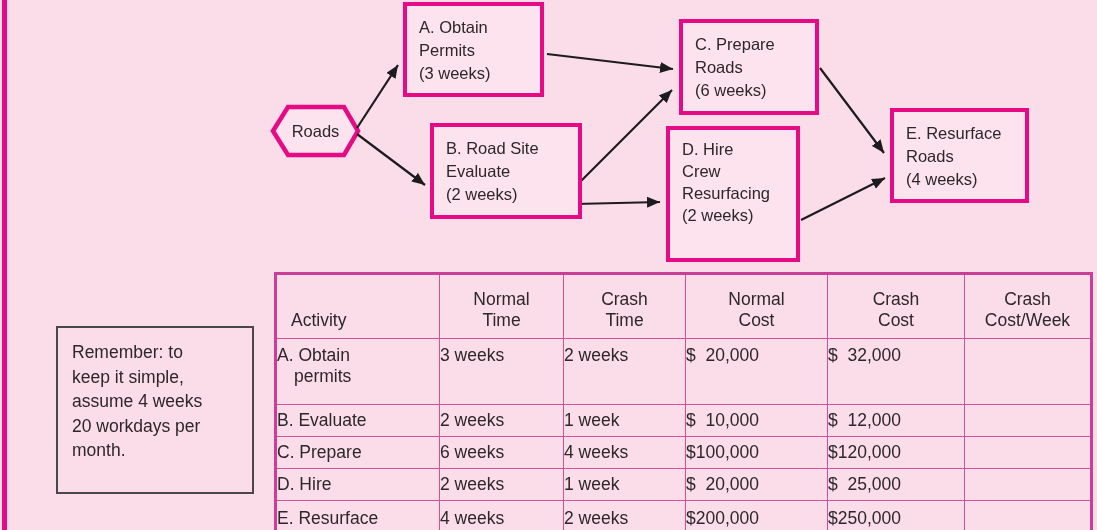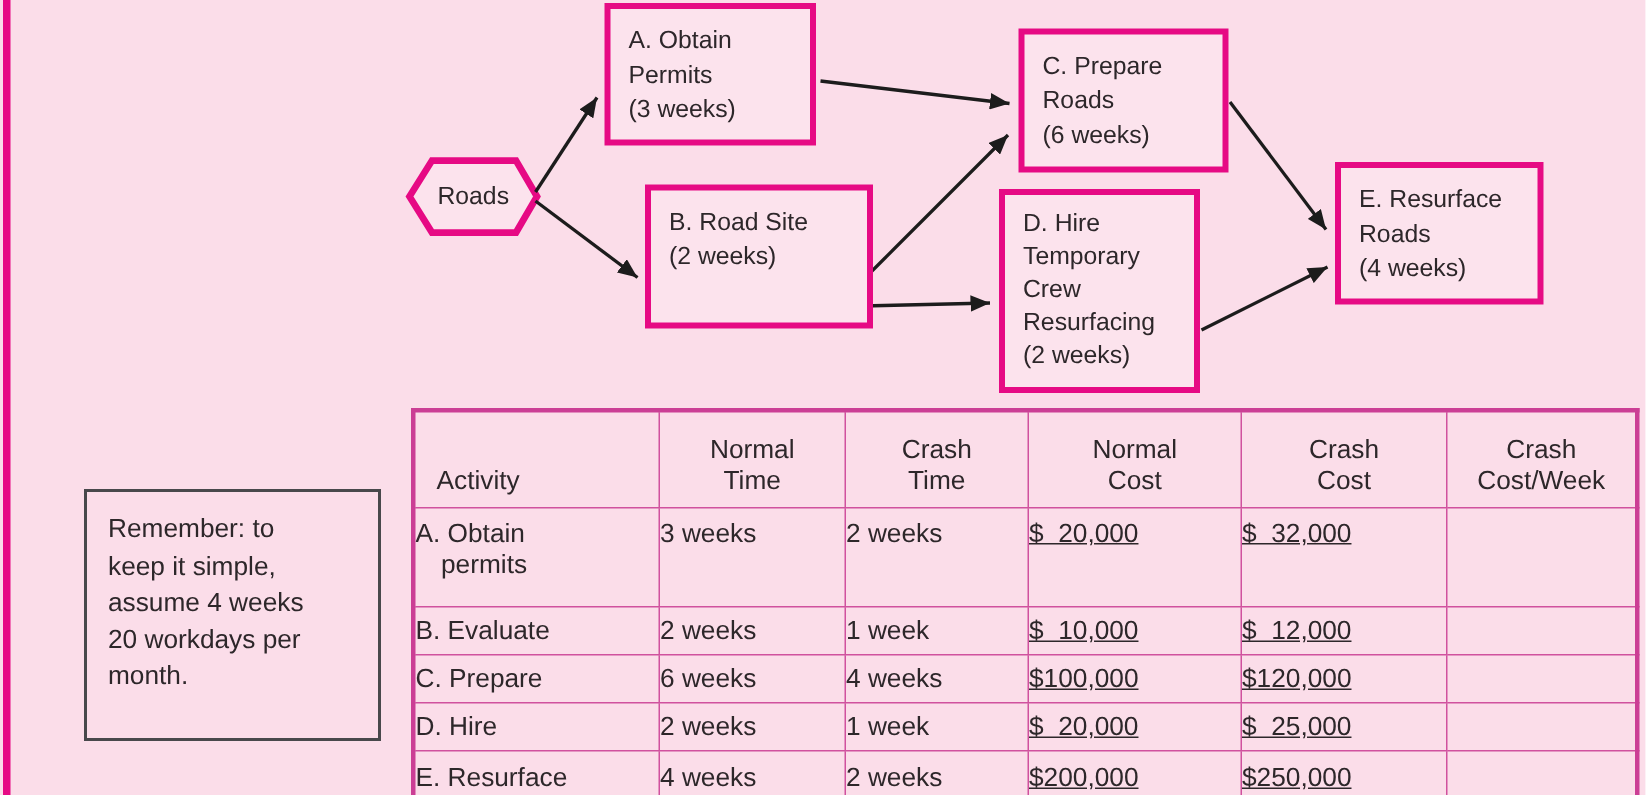--- a/index.html
+++ b/index.html
@@ -41,21 +41,21 @@
     font-size:17.5px;color:#2d272a;border:3px solid #cb3e95;
   }
   .crash-table th,.crash-table td{border:1.5px solid #d0519e;overflow:hidden;}
   .crash-table th{font-weight:normal;vertical-align:bottom;text-align:center;height:52px;padding:4px 2px 7px 2px;line-height:21px;}
   .crash-table th.left{text-align:left;padding-left:14px;}
   .crash-table td{vertical-align:middle;padding:2px 0;height:27px;line-height:21px;}
   .crash-table tr.tall td{height:57px;vertical-align:top;padding-top:6px;}
   .crash-table tr.last td{height:31px;}
   .cell-activity{text-align:left;padding-left:14px;}
   .cell-time{text-align:left;padding-left:14px;}
-  .cell-cost{text-align:left;padding-left:19px;white-space:pre;text-decoration:underline;}
+  .cell-cost{text-align:left;padding-left:19px;white-space:pre;}
   .wrap-line{padding-left:17px;}
 </style>
 </head>
 <body>
 
 <div class="stage">
 
   <div class="accent-stripe"></div>
 
   <svg class="arrows" width="1097" height="530" viewBox="0 0 1097 530">
@@ -77,32 +77,32 @@
   <div class="start-label">Roads</div>
 
   <div class="node node-a">
     <div>A. Obtain</div>
     <div>Permits</div>
     <div>(3 weeks)</div>
   </div>
 
   <div class="node node-b">
     <div>B. Road Site</div>
+    <div>Evaluate</div>
     <div>(2 weeks)</div>
   </div>
 
   <div class="node node-c">
     <div>C. Prepare</div>
     <div>Roads</div>
     <div>(6 weeks)</div>
   </div>
 
   <div class="node node-d">
     <div>D. Hire</div>
-    <div>Temporary</div>
     <div>Crew</div>
     <div>Resurfacing</div>
     <div>(2 weeks)</div>
   </div>
 
   <div class="node node-e">
     <div>E. Resurface</div>
     <div>Roads</div>
     <div>(4 weeks)</div>
   </div>

